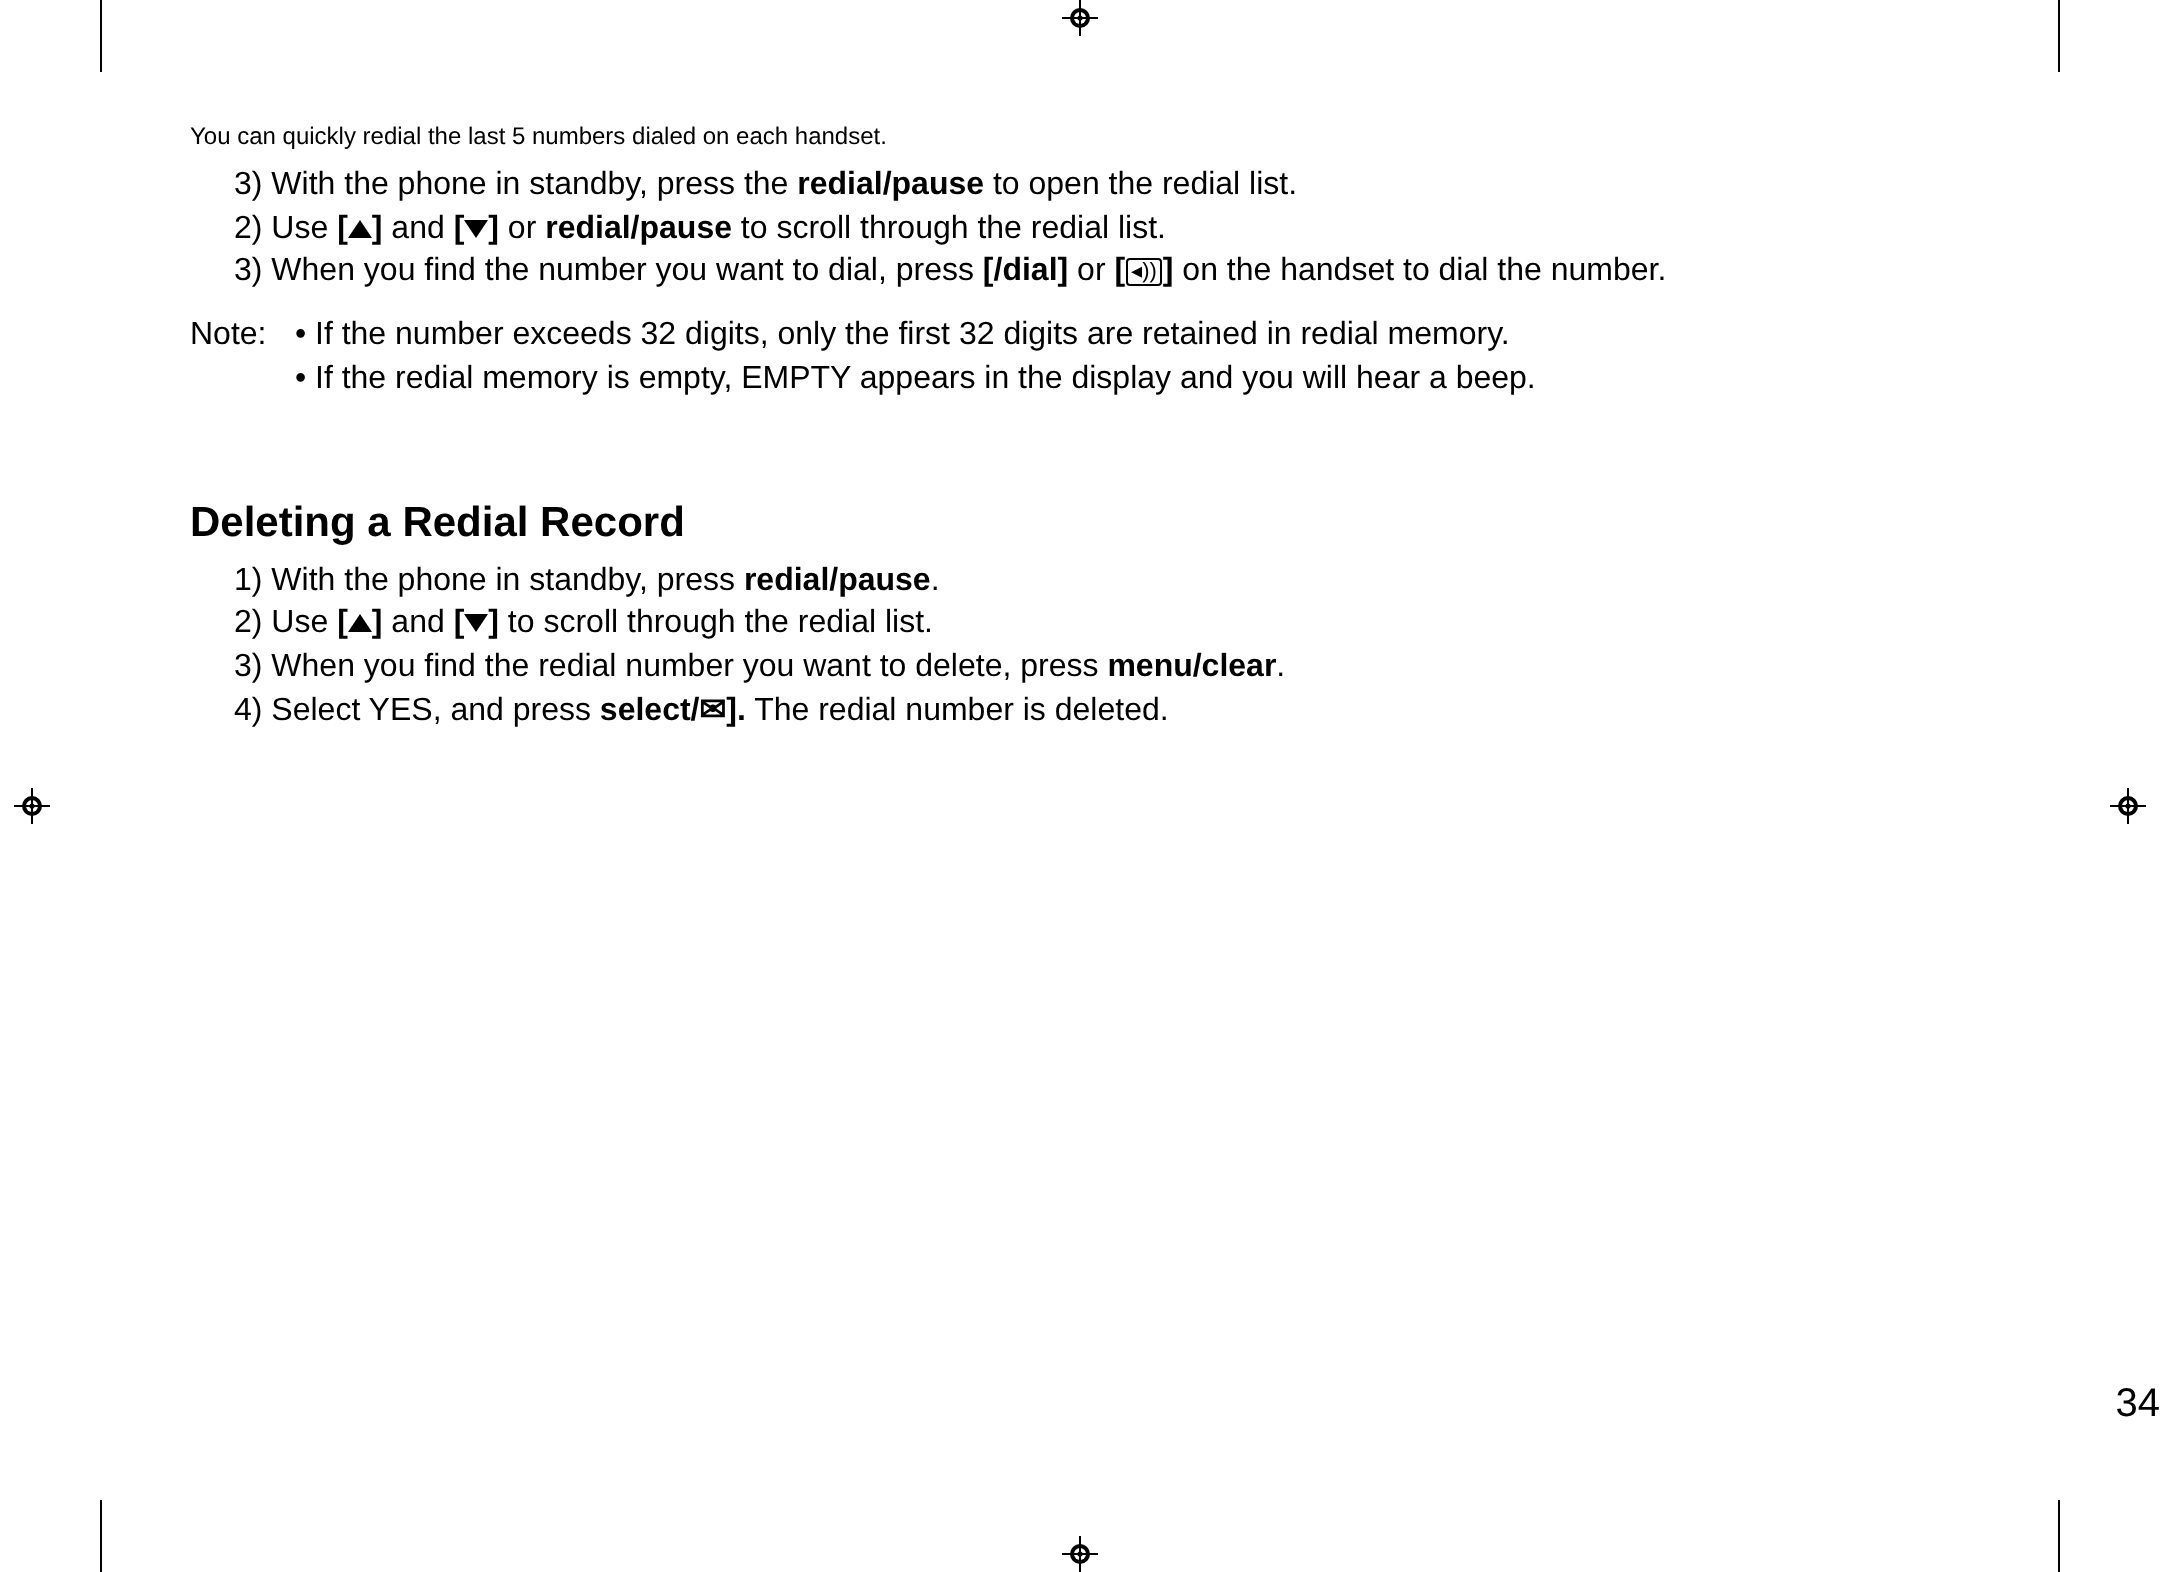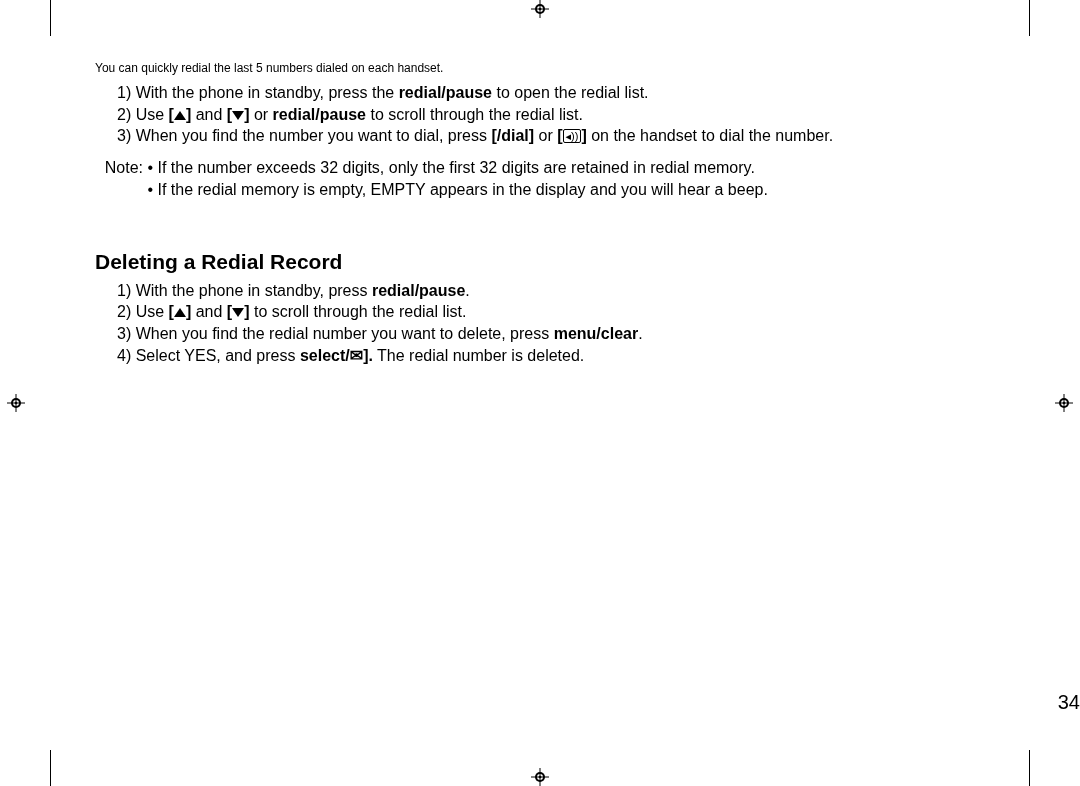--- a/index.html
+++ b/index.html
@@ -39,21 +39,20 @@
   }
   .note {
     margin-top: 10px;
     font-size: 16px;
     line-height: 1.4;
   }
   .note-label {
     display: inline-block;
     width: 48px;
     vertical-align: top;
-    text-align: right;
   }
   .note-body {
     display: inline-block;
     width: 820px;
     vertical-align: top;
   }
   .section2 {
     margin-top: 48px;
   }
   .pagenum {
@@ -152,21 +151,21 @@
       <line x1="9" y1="0" x2="9" y2="18" stroke="#000" stroke-width="1"></line>
       <line x1="0" y1="9" x2="18" y2="9" stroke="#000" stroke-width="1"></line>
     </svg>
 </div>
 
 <div class="page">
 
   <p>You can quickly redial the last 5 numbers dialed on each handset.</p>
   <div class="steps">
     <p class="step">
-      <span>1) With the phone in standby, press the </span><span class="bold">redial/pause</span><span> to open the redial list.</span>
+      <span>3) With the phone in standby, press the </span><span class="bold">redial/pause</span><span> to open the redial list.</span>
     </p>
     <p class="step">
       <span>2) Use </span><span class="bold bracket">[</span><span class="tri-up"></span><span class="bold bracket">]</span><span> and </span><span class="bold bracket">[</span><span class="tri-down"></span><span class="bold bracket">]</span><span> or </span><span class="bold">redial/pause</span><span> to scroll through the redial list.</span>
     </p>
     <p class="step">
       <span>3) When you find the number you want to dial, press </span><span class="bold">[</span><span class="bold">/dial]</span><span> or </span><span class="bold bracket">[</span><span class="speaker-icon">◂))</span><span class="bold bracket">]</span><span> on the handset to dial the number.</span>
     </p>
   </div>
   <div class="note">
     <span class="note-label">Note:</span>

